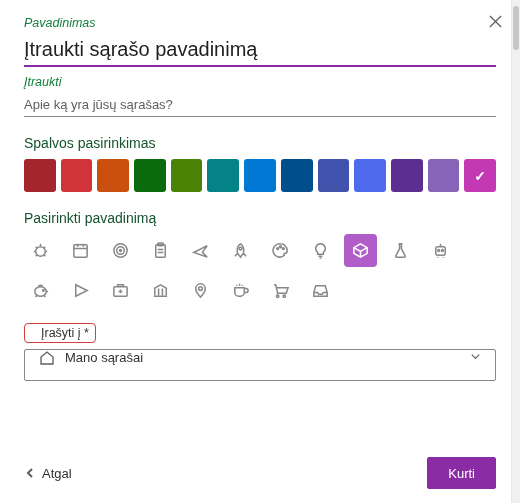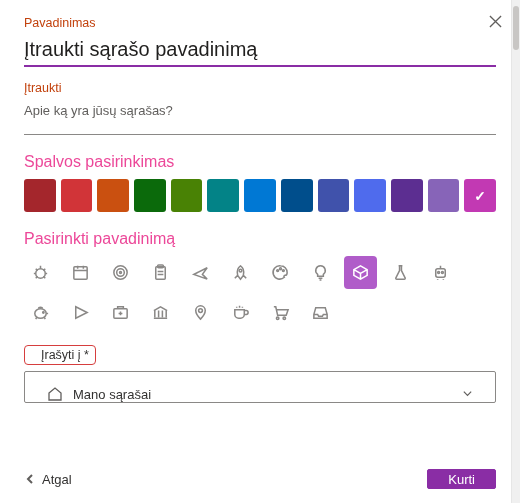--- a/index.html
+++ b/index.html
@@ -17,49 +17,50 @@
     position: absolute;
     top: 10px; right: 14px;
     width: 22px; height: 22px;
     display: flex; align-items: center; justify-content: center;
     color: #605e5c;
     cursor: pointer;
     font-size: 14px;
   }
   .field-label {
     font-size: 12.5px;
-    color: #c2410c;
+    color: #15803d;
     margin-bottom: 6px;
+    font-style: italic;
   }
   .title-input {
     width: 100%;
     border: none;
     border-bottom: 2px solid #8a2da5;
     font-size: 20px;
     padding: 2px 0 4px;
     color: #201f1e;
     outline: none;
-    margin-bottom: 14px;
+    margin-bottom: 8px;
     background: transparent;
   }
   .desc-input {
     width: 100%;
     border: none;
     border-bottom: 1px solid #8a8886;
     font-size: 13px;
-    padding: 2px 0 16px;
+    padding: 2px 0 4px;
     margin-bottom: 18px;
     color: #605e5c;
     outline: none;
     background: transparent;
   }
   .desc-input::placeholder { color: #605e5c; }
   .section-label {
-    font-size: 16px;
-    color: #ec4899;
+    font-size: 14px;
+    color: #14532d;
     margin-bottom: 8px;
   }
   .color-row {
     display: flex;
     gap: 5px;
     margin-bottom: 18px;
   }
   .swatch {
     width: 33px; height: 33px;
     border-radius: 3px;
@@ -99,43 +100,43 @@
     border: 1px solid #d63e3e;
     border-radius: 4px;
     margin-bottom: 6px;
   }
   .dropdown {
     width: 100%;
     height: 32px;
     border: 1px solid #8a8886;
     border-radius: 2px;
     display: flex;
-    align-items: flex-end;
-    padding: 0 22px;
+    align-items: flex-start;
+    padding: 0 14px;
     cursor: pointer;
     background: #fff;
     font-size: 13px;
     color: #323130;
   }
   .dropdown .dd-icon { width:16px; height:16px; margin-right:10px; color:#605e5c; }
   .dropdown .dd-text { flex:1; }
   .dropdown .chev { color:#605e5c; }
   .footer {
     position: absolute;
     bottom: 14px; left: 24px; right: 24px;
     display: flex; align-items: center;
   }
   .back {
     display: flex; align-items: center;
     color: #323130; cursor: pointer; font-size: 13px;
   }
   .back svg { width:12px; height:12px; margin-right:6px; stroke:#605e5c; fill:none; stroke-width:2;}
   .spacer { flex:1; }
   .btn {
-    height: 20px;
+    height: 32px;
     padding: 0 20px;
     border: 1px solid #8a8886;
     border-radius: 2px;
     background: #fff;
     font-size: 13px;
     cursor: pointer;
     margin-left: 8px;
   }
   .btn.primary {
     background: #8a2da5;

